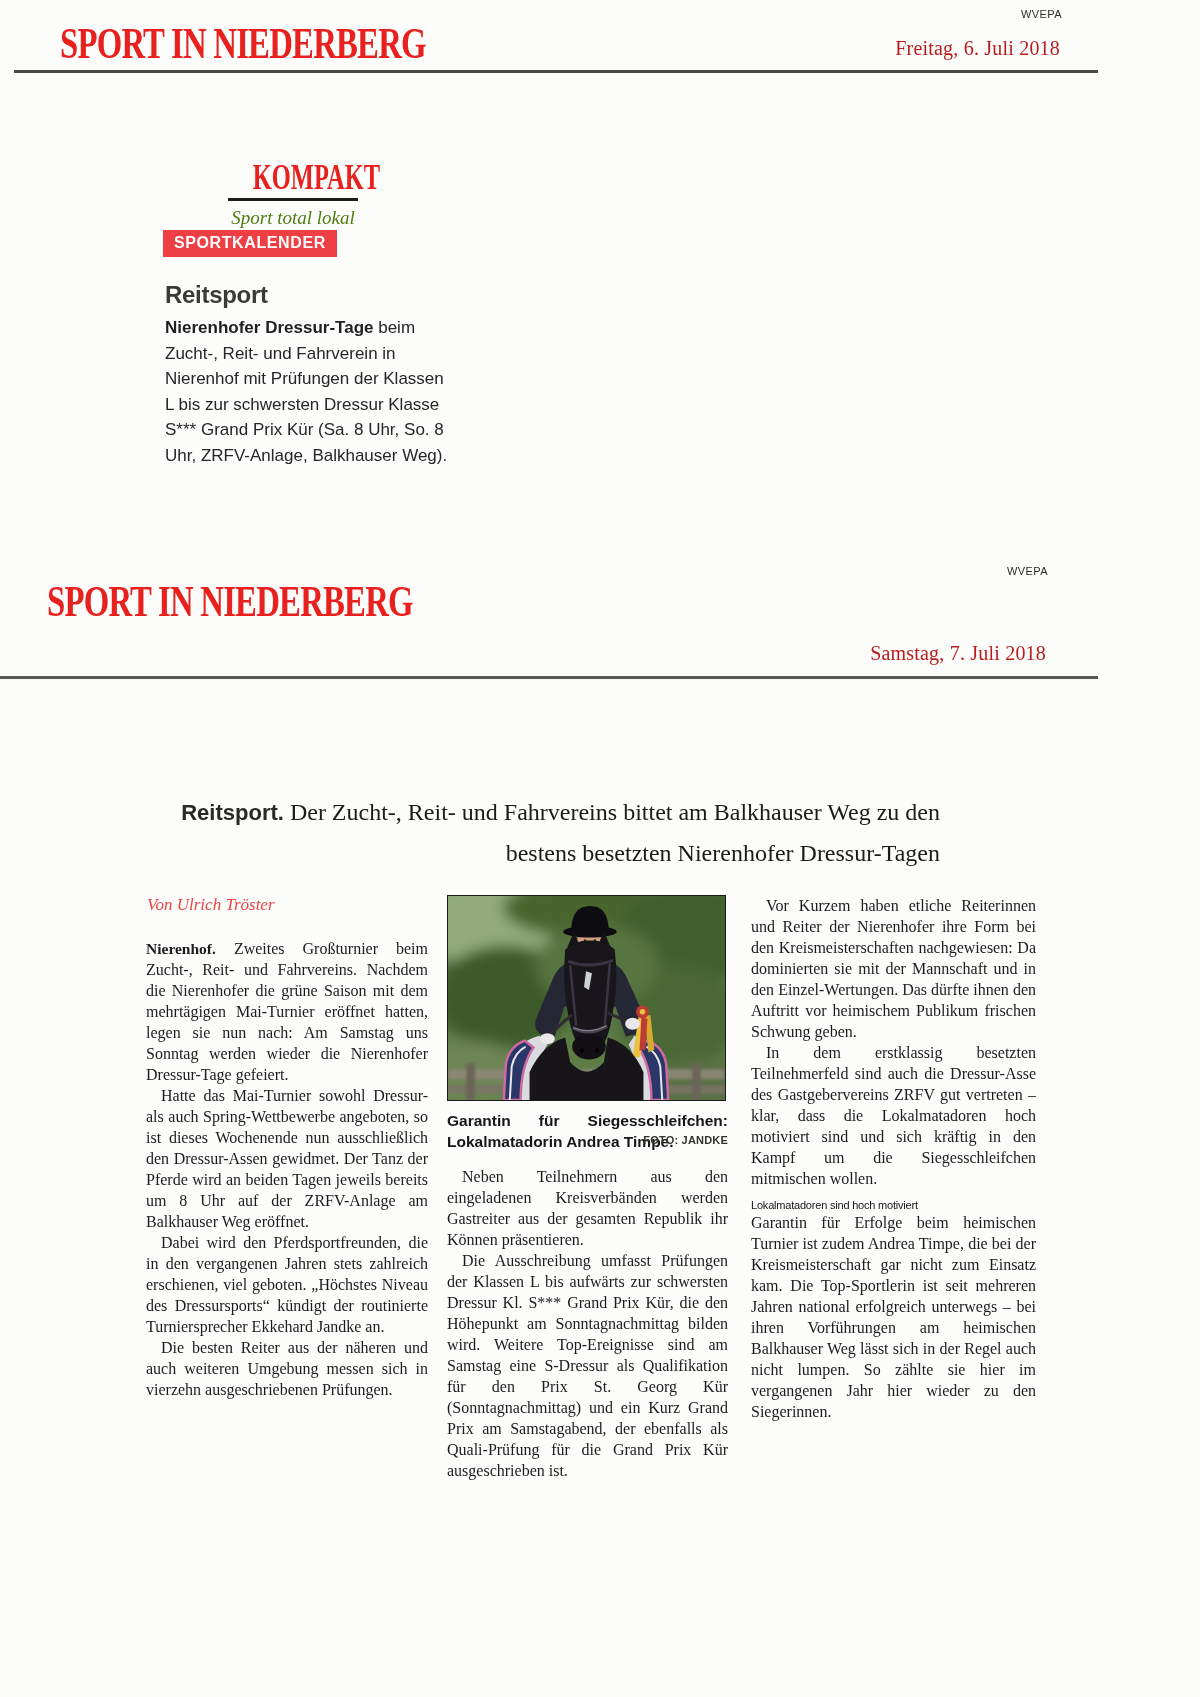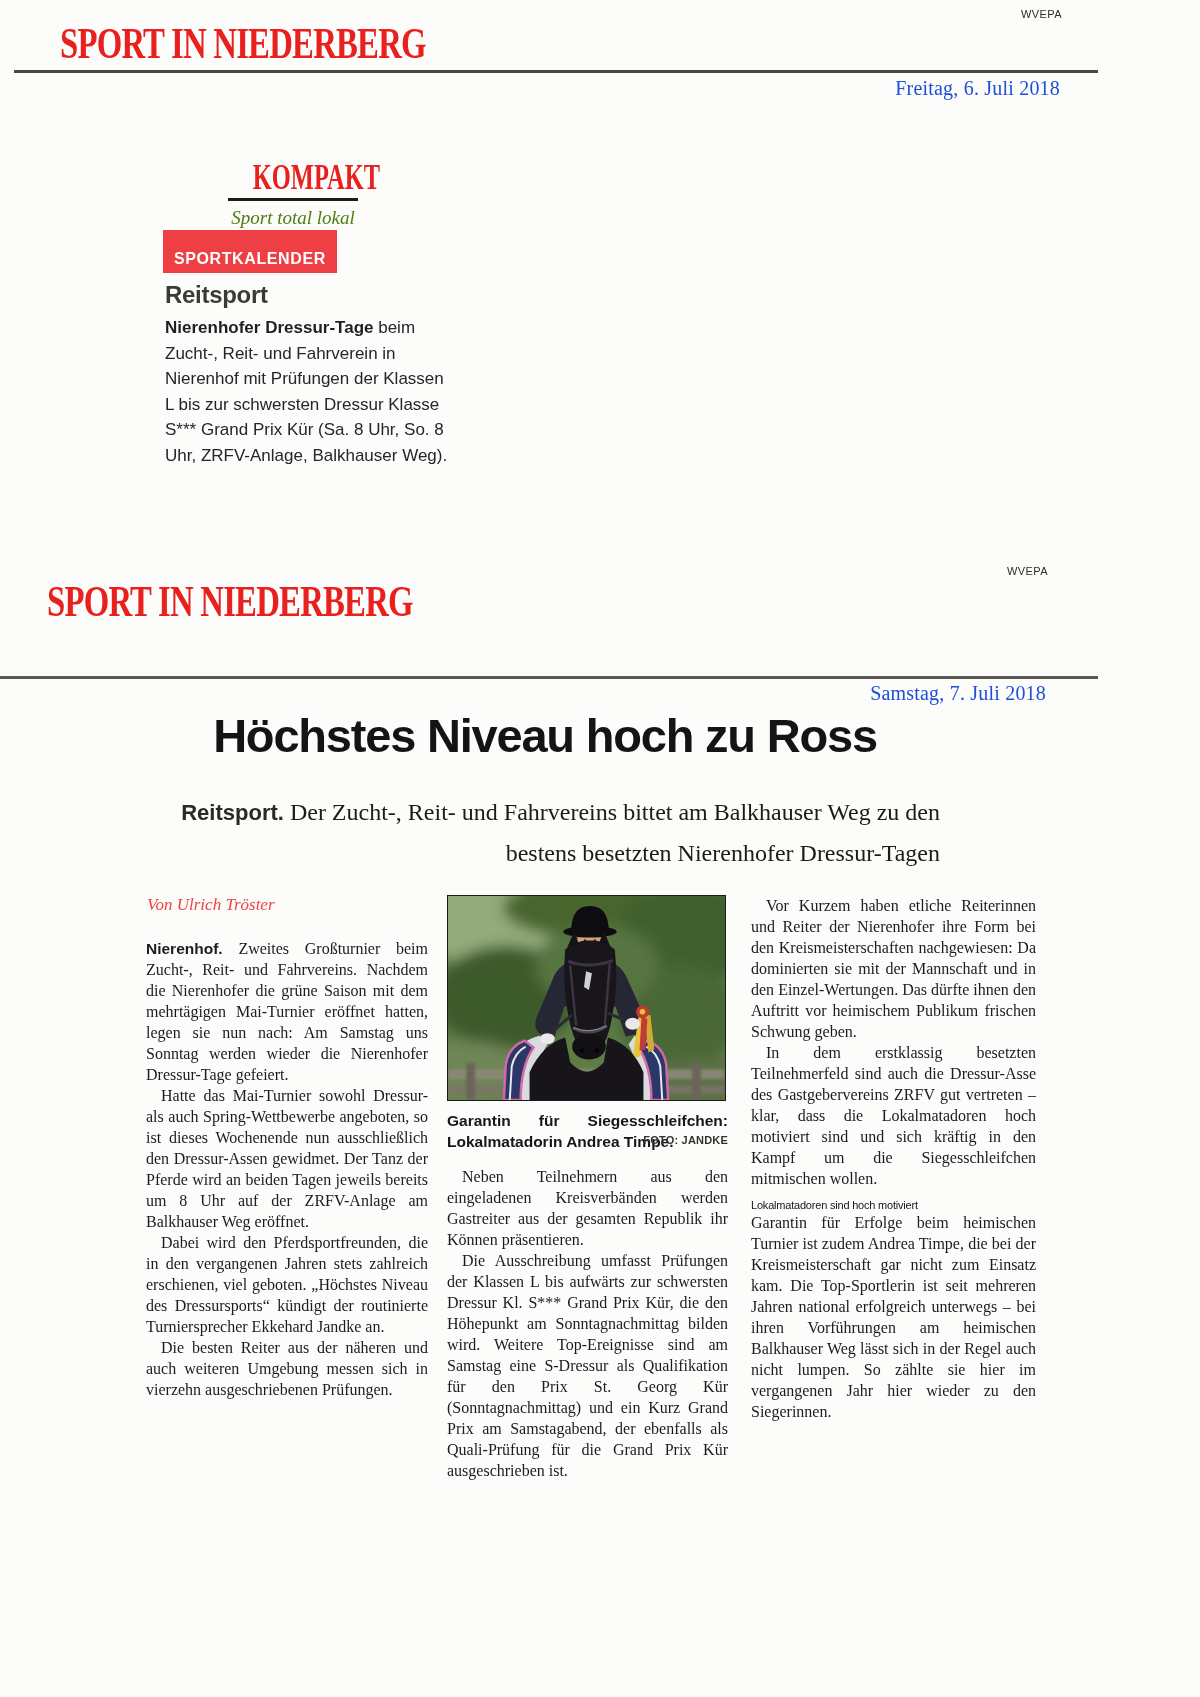--- a/index.html
+++ b/index.html
@@ -35,23 +35,22 @@
     font-weight: bold;
     font-size: 41px;
     letter-spacing: -1px;
     color: #e8201e;
     transform: scaleX(0.8) scaleY(1.08);
     transform-origin: left top;
   }
   .issue-date {
     position: absolute;
     font-size: 20px;
-    color: #1d4ed8;
+    color: #b91c1c;
     letter-spacing: 0.2px;
-    margin-top: 40px;
   }
   .rule { position: absolute; height: 3px; background: #4a4844; }
 
   
   .kompakt { position: absolute; left: 228px; top: 160px; width: 130px; text-align: center; }
   .kompakt-logo {
     display: inline-block;
     font-family: "Liberation Serif", serif;
     font-weight: bold;
     font-size: 34px;
@@ -73,21 +72,21 @@
   
   .badge {
     position: absolute; left: 163px; top: 230px;
     display: inline-block;
     background: #ee3f44;
     color: #ffffff;
     font-family: "Liberation Sans", sans-serif;
     font-weight: bold;
     font-size: 16px;
     letter-spacing: 0.6px;
-    padding: 20px 11px 5px;
+    padding: 4px 11px 5px;
   }
 
   
   .cal-heading {
     position: absolute; left: 165px; top: 281px;
     font-family: "Liberation Sans", sans-serif;
     font-weight: bold;
     font-size: 24px;
     letter-spacing: -0.3px;
     color: #3b3a38;
@@ -142,21 +141,21 @@
     margin: 0;
     font-size: 16px;
     line-height: 21px;
     text-align: justify;
     text-indent: 15px;
     hyphens: auto;
     color: #1c1b1d;
   }
   .col p.no-indent { text-indent: 0; }
   .lead-sans {
-    font-family: Liberation Sans, sans-serif;
+    font-family: Liberation Serif, serif;
     font-weight: bold;
     font-size: 15.5px;
   }
 
   .photo-frame {
     width: 279px; height: 206px;
     border: 1px solid #1b1a18;
     margin-bottom: 9px;
     background: #5d7c46;
   }
@@ -222,21 +221,20 @@
   <div class="agency" style="right:152px; top:565px;">WVEPA</div>
 
   <div class="section-title" style="left:47px; top:579px;">
     <span class="stretch">SPORT IN NIEDERBERG</span>
   </div>
 
   <div class="issue-date" style="right:154px; top:642px;">Samstag, 7. Juli 2018</div>
 
   <div class="rule" style="left:0; top:676px; width:1098px; background:#5a5854;"></div>
 
-  <div class="headline">Höchstes Niveau hoch zu Ross</div>
 
   <div class="subhead">
     <span class="kicker">Reitsport.</span>
     <span>Der Zucht-, Reit- und Fahrvereins bittet am Balkhauser Weg zu den bestens besetzten Nierenhofer Dressur-Tagen</span>
   </div>
 
   <div class="byline">Von Ulrich Tröster</div>
 
   <div class="col" id="col1">
     <p class="no-indent">

